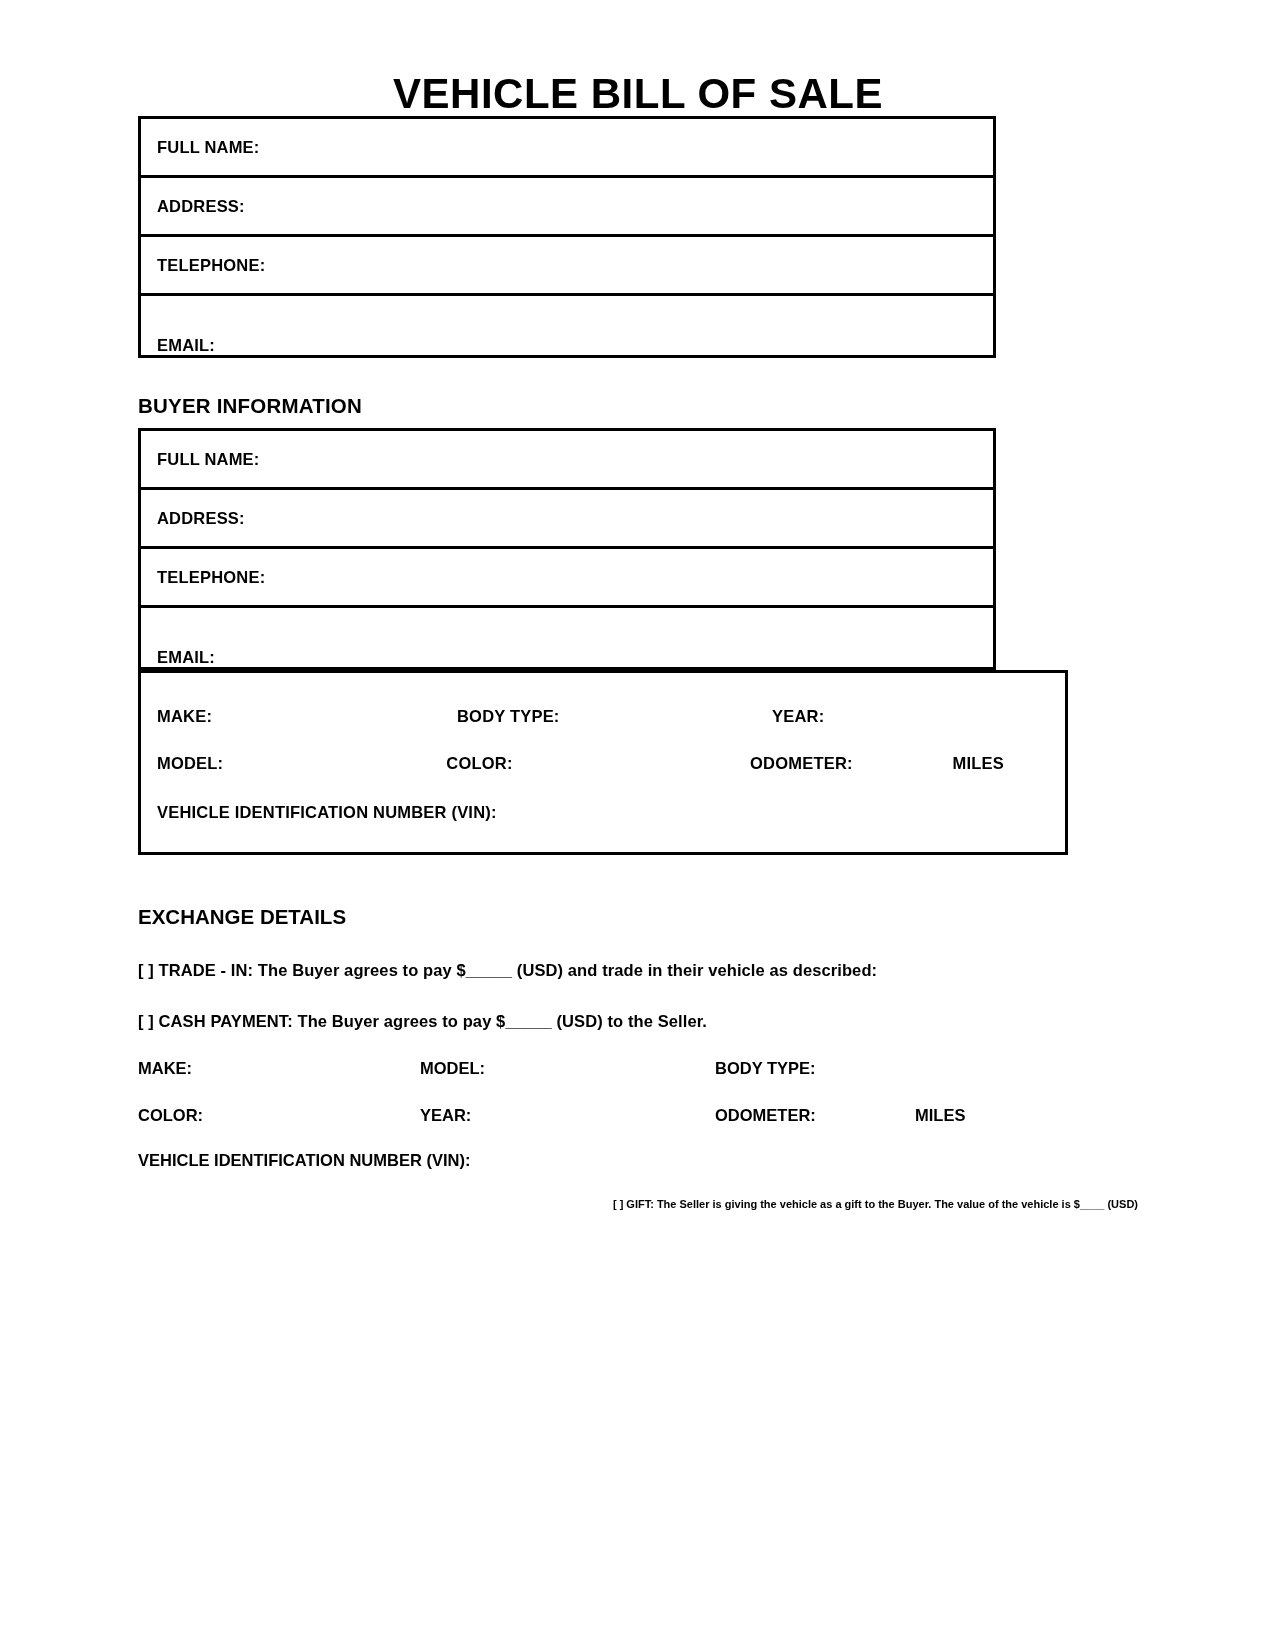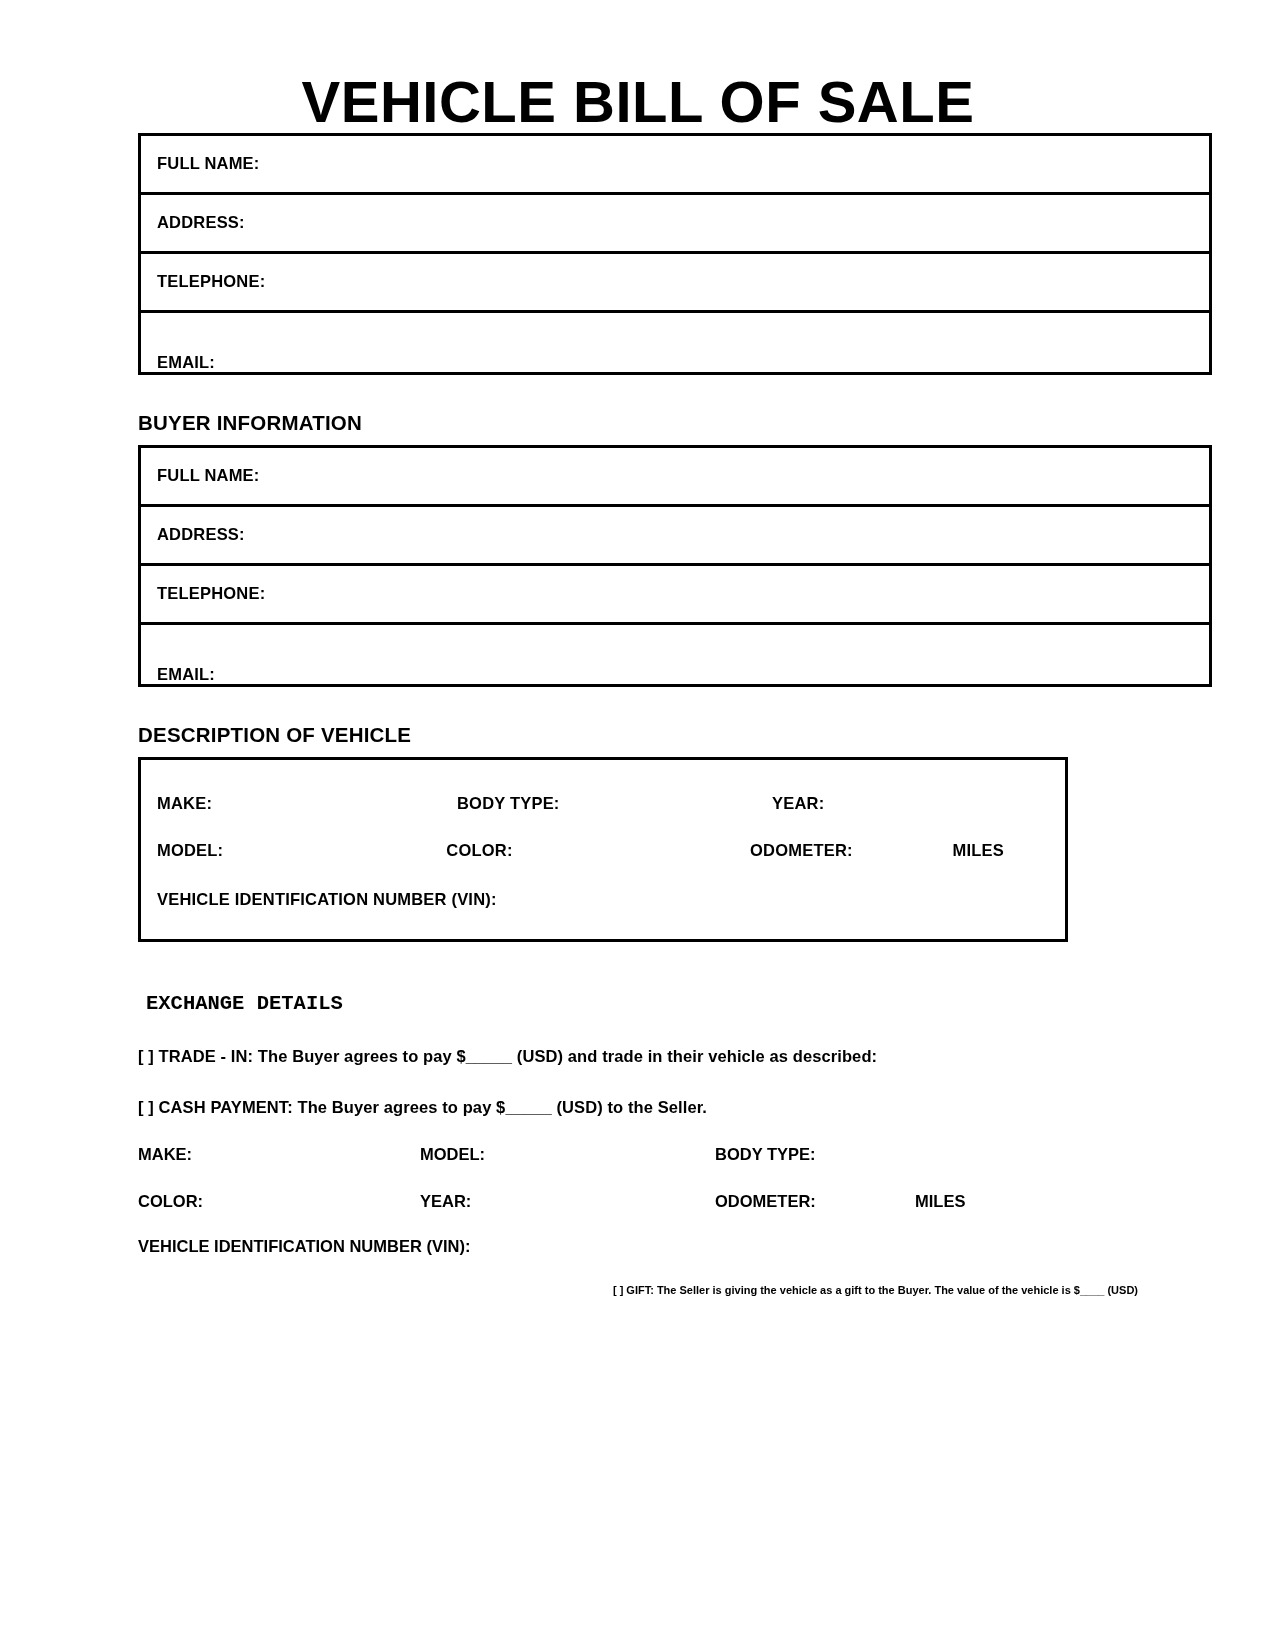--- a/index.html
+++ b/index.html
@@ -17,40 +17,40 @@
   }
   .page {
     position: relative;
     width: 1276px;
     height: 1651px;
     box-sizing: border-box;
     padding: 0;
   }
   .doc-title {
     text-align: center;
-    font-size: 58px;
+    font-size: 42px;
     font-weight: bold;
     letter-spacing: 0.5px;
     margin: 72px 0 0 0;
     line-height: 1.05;
   }
   .content {
     padding: 0 138px 0 138px;
   }
   .section-heading {
     font-size: 20.5px;
     font-weight: bold;
     letter-spacing: 0.2px;
     margin: 36px 0 10px 0;
   }
   .section-heading.first {
     margin-top: 44px;
   }
   .box-table {
-    width: 1074px;
+    width: 858px;
     border: 3px solid #000;
     box-sizing: border-box;
   }
   .box-row {
     height: 59px;
     box-sizing: border-box;
     border-bottom: 3px solid #000;
     display: flex;
     align-items: center;
     padding-left: 16px;
@@ -83,22 +83,21 @@
   .veh-c2 { width: 315px; }
   .veh-c3 { width: 210px; }
   .veh-c4 { width: 100px; }
   .veh-vin {
     margin-top: 30px;
   }
   
   .exchange-heading {
     font-size: 20.5px;
     font-weight: bold;
-    margin: 50px 0 0 8px;
-    font-family: Liberation Mono, monospace;
+    margin: 50px 0 0 0;
   }
   .ex-line {
     font-size: 16.5px;
     font-weight: bold;
     margin-top: 32px;
     letter-spacing: 0.1px;
   }
   .ex-grid-row {
     display: flex;
     align-items: center;
@@ -155,21 +154,20 @@
         <span class="field-label">ADDRESS:</span>
       </div>
       <div class="box-row">
         <span class="field-label">TELEPHONE:</span>
       </div>
       <div class="box-row">
         <span class="field-label">EMAIL:</span>
       </div>
     </div>
 
-    <div class="section-heading">DESCRIPTION OF VEHICLE</div>
     <div class="vehicle-box">
       <div class="veh-row">
         <span class="field-label veh-c1">MAKE:</span>
         <span class="field-label veh-c2">BODY TYPE:</span>
         <span class="field-label veh-c3">YEAR:</span>
       </div>
       <div class="veh-row">
         <span class="field-label veh-c1">MODEL:</span>
         <span class="field-label veh-c2">COLOR:</span>
         <span class="field-label veh-c3">ODOMETER:</span>

